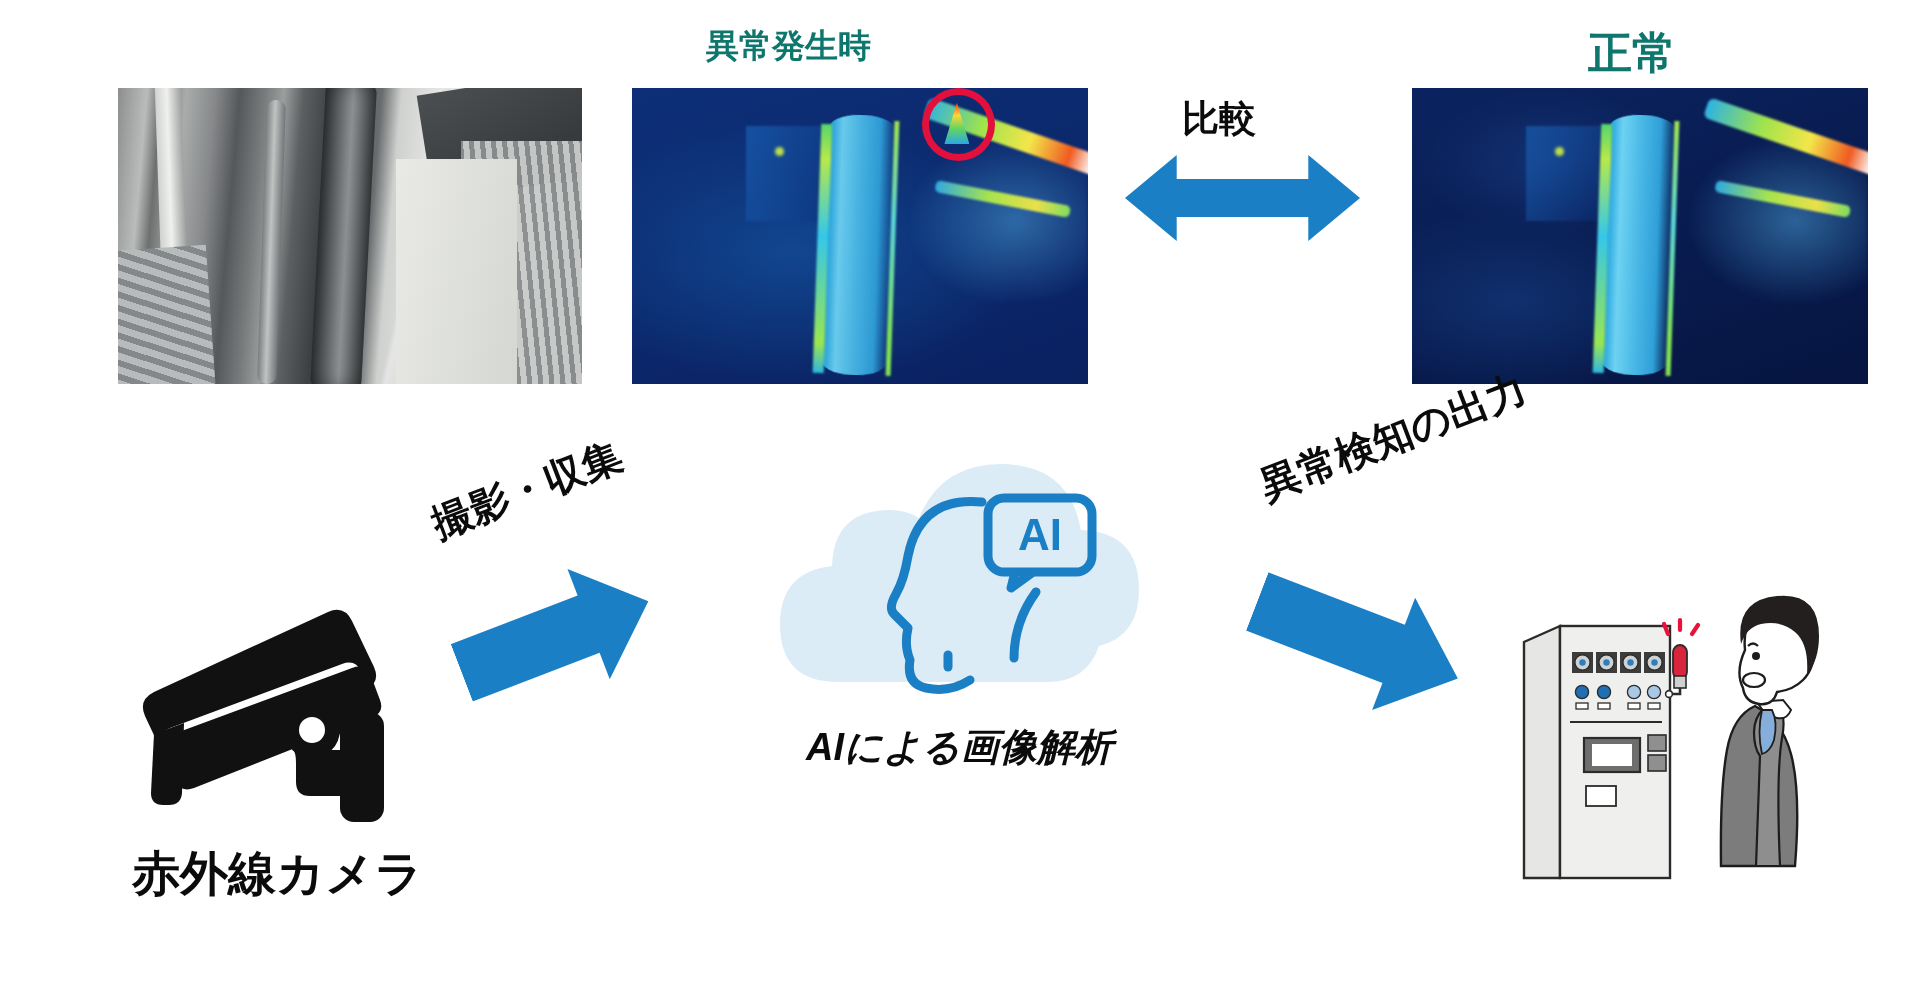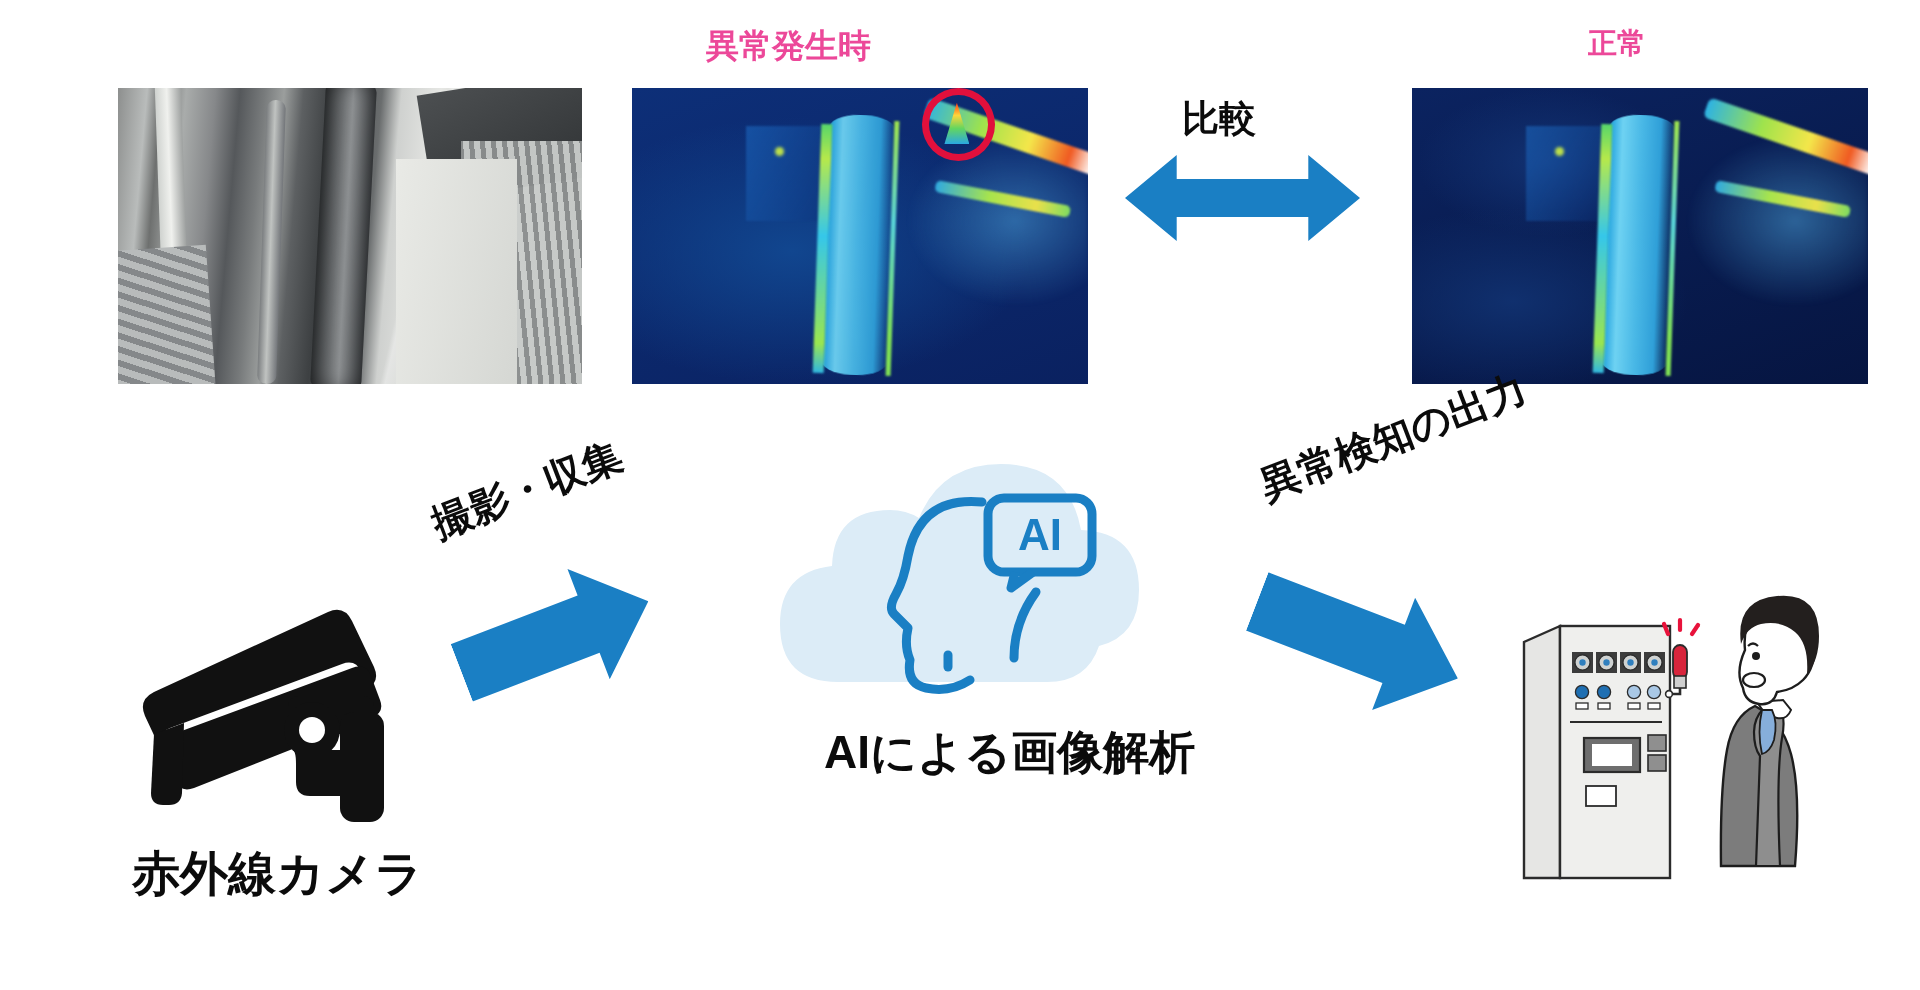--- a/index.html
+++ b/index.html
@@ -6,21 +6,21 @@
   html, body {
     width: 1920px; height: 990px;
     background: #ffffff;
     font-family: "Liberation Sans", "DejaVu Sans", sans-serif;
     overflow: hidden;
   }
   #stage { position: relative; width: 1920px; height: 990px; background:#fff; }
 
   .lbl {
     position: absolute;
-    color: #ec4899;
+    color: #0f766e;
     font-weight: 700;
     white-space: nowrap;
   }
   .lbl-black { color: #0b0b0b; }
 
   
   .photo {
     position: absolute;
     overflow: hidden;
   }
@@ -208,21 +208,21 @@
     <div class="t-diag"></div>
     <div class="t-diag2"></div>
     <div class="t-hotspot"></div>
     <div class="t-circle"></div>
   </div>
 
   <div class="lbl lbl-black" style="left:1182px; top:94px; font-size:37px;text-align:right;">比較</div>
 
   <div class="dbl-arrow" style="left:1125px; top:155px; width:235px; height:86px;"></div>
 
-  <div class="lbl" style="left:1588px; top:24px; font-size:29px;">正常</div>
+  <div class="lbl" style="left:1588px; top:24px; font-size:44px;">正常</div>
 
   <div class="thermal t-nrm" style="left:1412px; top:88px; width:456px; height:296px;">
     <div class="bgmix"></div>
     <div class="t-panel">
         <b></b>
       </div>
     <div class="t-wash"></div>
     <div class="t-drum"></div>
     <div class="t-edgeL"></div>
     <div class="t-edgeR"></div>
@@ -270,21 +270,21 @@
       </g>
       <g fill="none" stroke="#1a7fc4" stroke-width="9">
         <rect x="228" y="88" width="104" height="74" rx="16"></rect>
         <path d="M255 162 l-4 16 l22 -16" stroke-linejoin="round"></path>
         <path d="M276 182 q-22 30 -22 66" stroke-linecap="round"></path>
       </g>
       <text x="280" y="140" font-family="'Liberation Sans',sans-serif" font-size="44" font-weight="700" fill="#1a7fc4" text-anchor="middle">AI</text>
     </svg>
   </div>
 
-  <div class="lbl lbl-black" style="left:824px; top:722px; font-size:46px;">AIによる画像解析</div>
+  <div class="lbl lbl-black" style="left:806px; top:722px; font-size:38px;font-style:italic;">AIによる画像解析</div>
 
   <div class="diag-arrow" style="left:1250px; top:580px; width:215px; height:120px; transform: rotate(21deg);"></div>
 
   <div class="lbl lbl-black" style="left:1252px; top:462px; font-size:40px; transform: rotate(-21deg); transform-origin: left top;">異常検知の出力</div>
 
   <div class="panelbox" style="left:1512px; top:590px; width:400px; height:320px;">
     <svg viewBox="0 0 400 320" width="400" height="320">
 
       <g>
         <polygon points="12,52 48,36 48,288 12,288" fill="#e6e6e4" stroke="#2b2b2b" stroke-width="2.4"></polygon>

